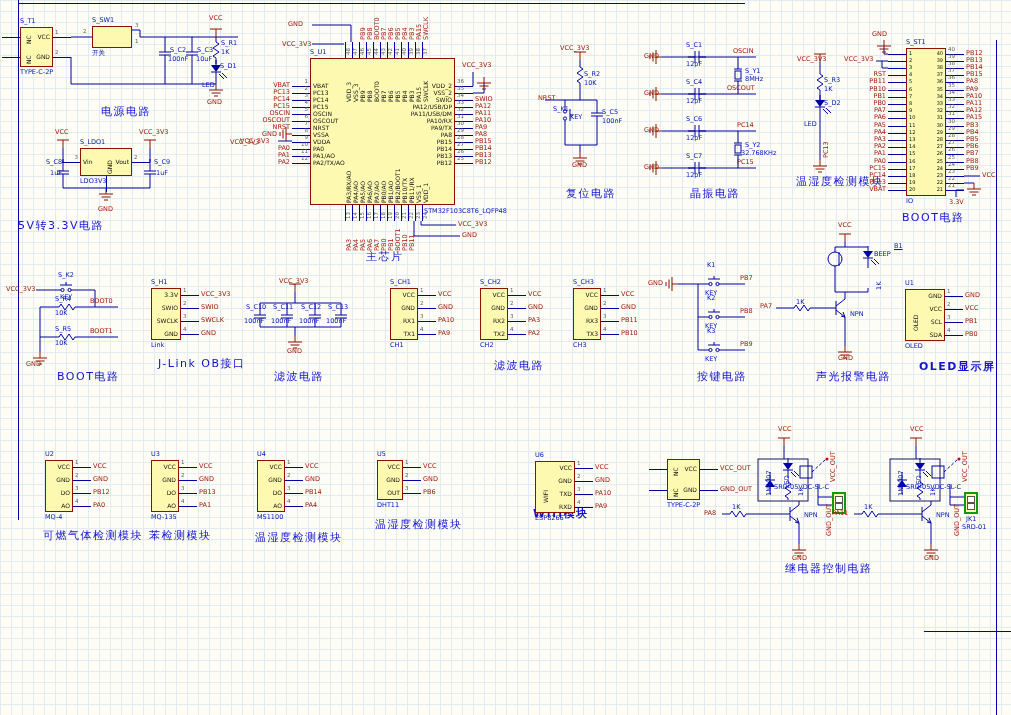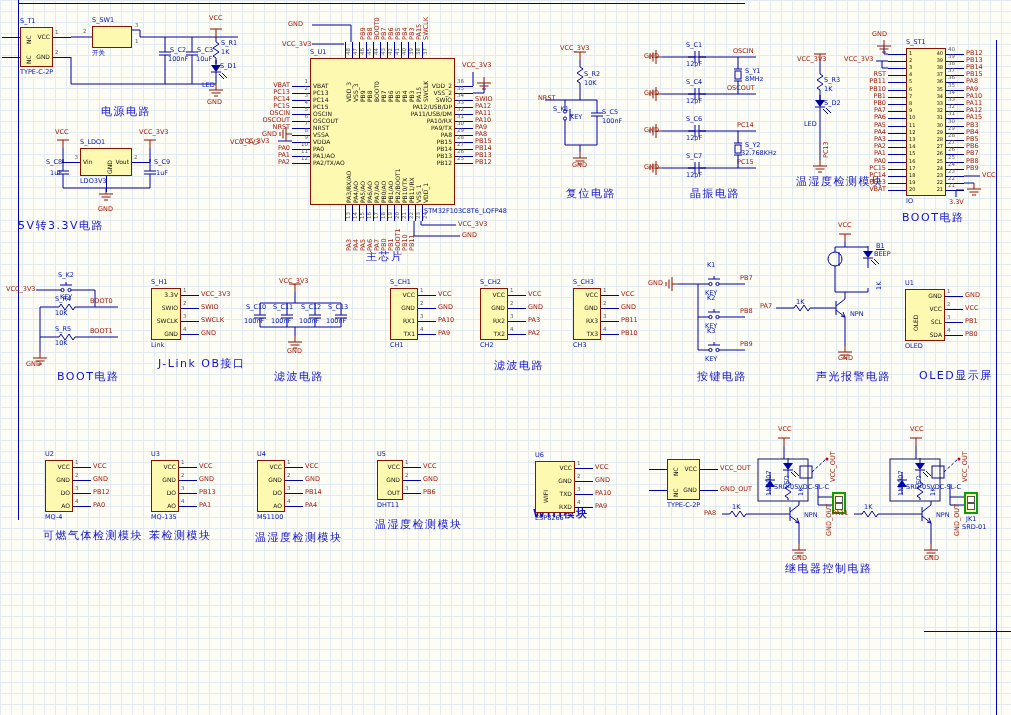--- a/index.html
+++ b/index.html
@@ -718,26 +718,26 @@
     <div class="tx r" style="left: 707px; top: 262px;">K1</div>
     <div class="tx r" style="left: 705px; top: 290px;">KEY</div>
     <div class="tx r" style="left: 707px; top: 295px;">K2</div>
     <div class="tx r" style="left: 705px; top: 323px;">KEY</div>
     <div class="tx r" style="left: 707px; top: 328px;">K3</div>
     <div class="tx r" style="left: 705px; top: 356px;">KEY</div>
     <div class="tx cap" style="left: 816px; top: 371px;">声光报警电路</div>
     <div class="tx n" style="left: 838px; top: 222px;">VCC</div>
     <div class="tx n" style="left: 760px; top: 303px;">PA7</div>
     <div class="tx n" style="left: 838px; top: 355px;">GND</div>
-    <div class="tx r" style="left: 876px; top: 243px; text-decoration: underline;">B1</div>
+    <div class="tx r" style="left: 894px; top: 243px; text-decoration: underline;">B1</div>
     <div class="tx r" style="left: 874px; top: 251px;">BEEP</div>
     <div class="tx r" style="left: 796px; top: 299px;">1K</div>
     <div class="tx r" style="left: 850px; top: 311px;">NPN</div>
     <div class="tx r v" style="left: 876px; top: 290px;">1K</div>
-    <div class="tx cap" style="left: 919px; top: 370px;">OLED显示屏</div>
+    <div class="tx cap" style="left: 919px; top: 361px; font-weight: bold;">OLED显示屏</div>
     <div class="icbox" style="left: 905px; top: 289px; width: 40px; height: 52px;"></div>
     <div class="tx r" style="left: 905px; top: 280px;">U1</div>
     <div class="tx r" style="left: 905px; top: 343px;">OLED</div>
     <div class="tx pn v" style="left: 913px; top: 331px; width: 40px;">OLED</div>
     <div class="wl" style="left: 945px; top: 296px; width: 18px; height: 1px;"></div>
     <div class="tx pn" style="left: 908px; top: 292.5px; width: 34px; text-align: right;">GND</div>
     <div class="tx g" style="left: 947px; top: 289px;">1</div>
     <div class="tx n" style="left: 965px; top: 292px; width: 36px;">GND</div>
     <div class="wl" style="left: 945px; top: 309px; width: 18px; height: 1px;"></div>
     <div class="tx pn" style="left: 908px; top: 305.5px; width: 34px; text-align: right;">VCC</div>

